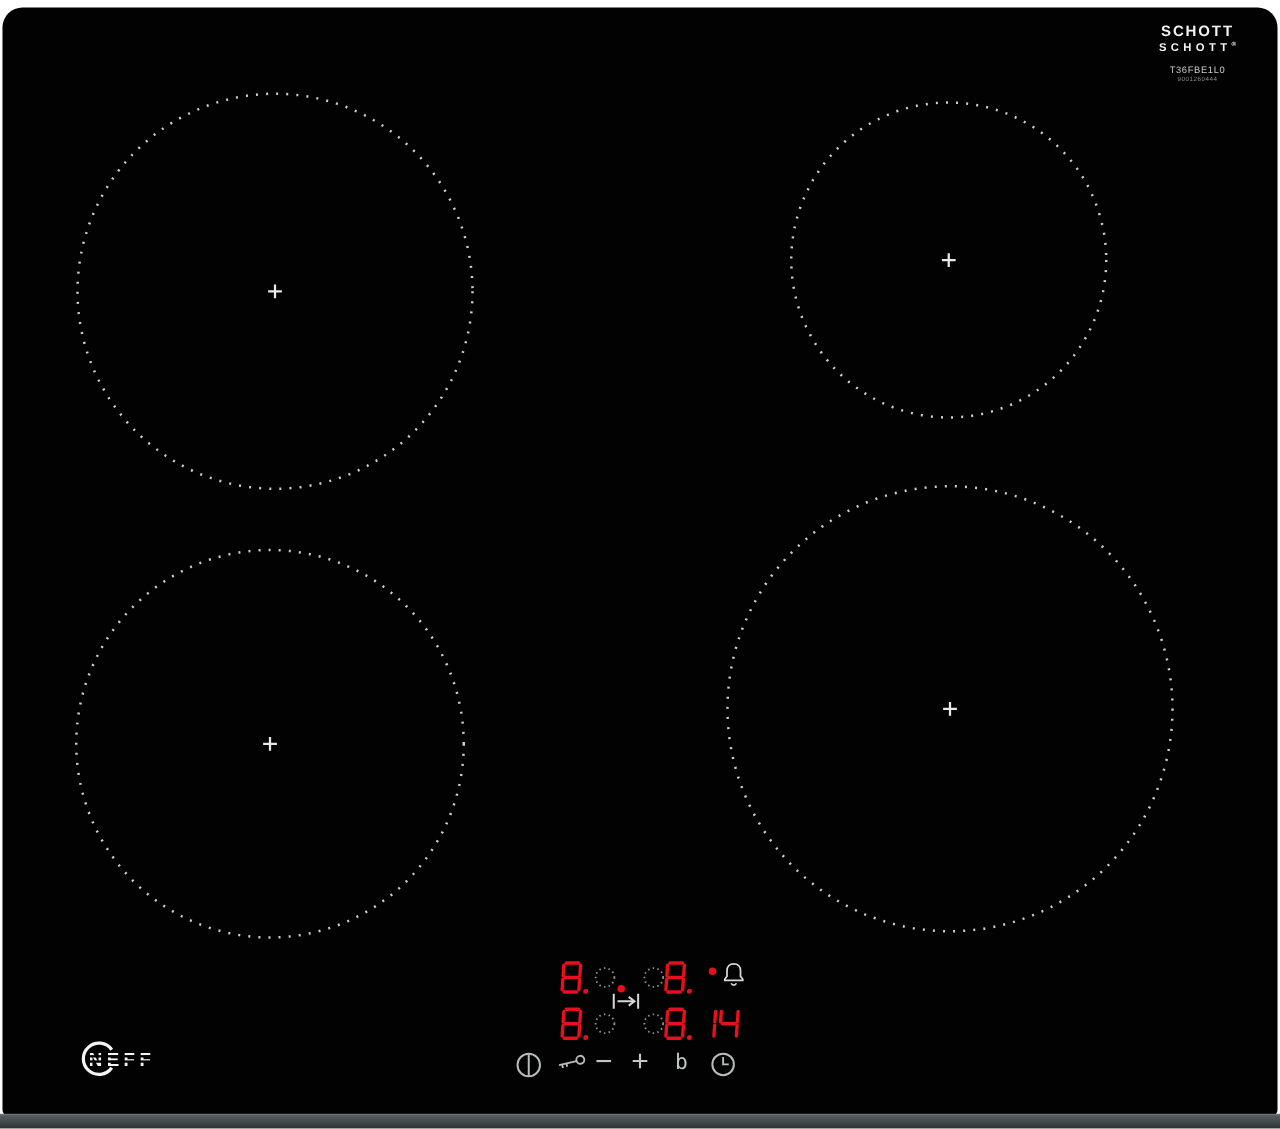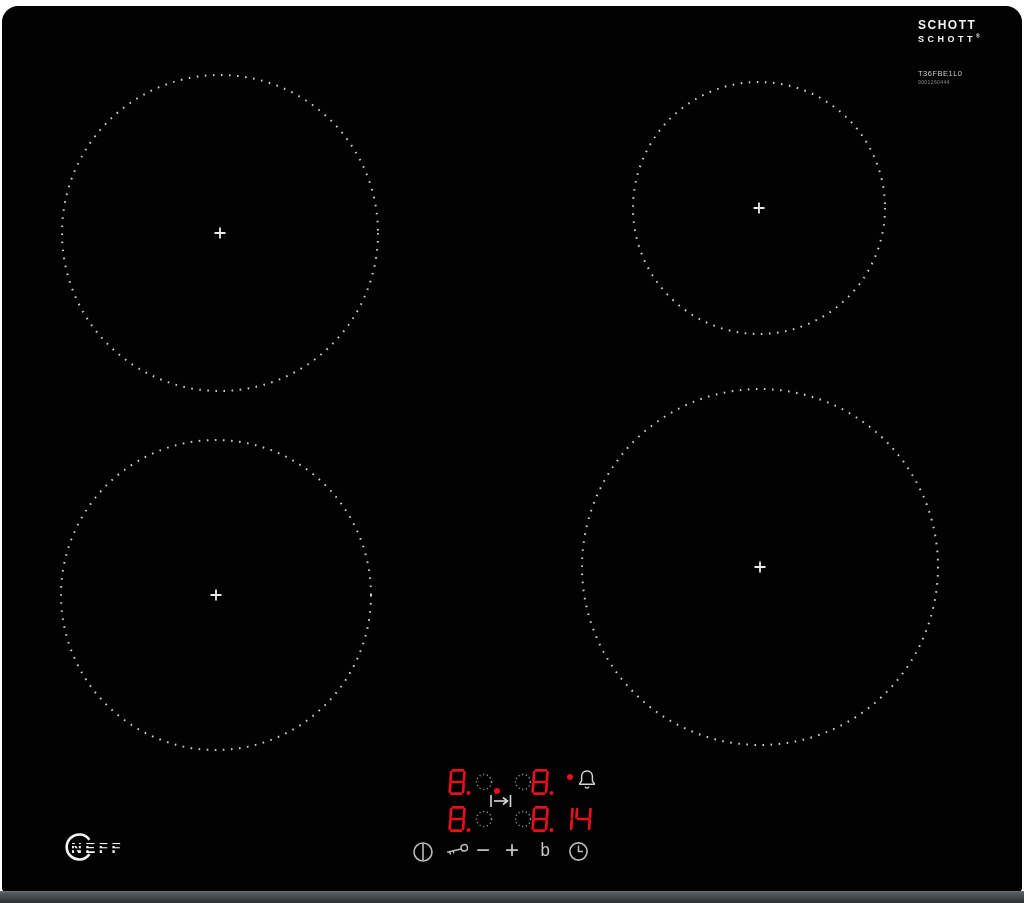--- a/index.html
+++ b/index.html
@@ -4,25 +4,25 @@
 <style>
   html,body{margin:0;padding:0;background:#ffffff;}
   body{font-family:"Liberation Sans", sans-serif;}
   #stage{position:relative;width:1024px;height:903px;background:#ffffff;overflow:hidden;}
   .glass{position:absolute;left:2px;top:6px;right:2px;bottom:10px;background:#020202;
          border-radius:16px 16px 5px 5px;}
   .front-strip{position:absolute;left:0;right:0;bottom:0;height:11px;
          background:linear-gradient(#5a5f61,#2b3032);border-top:1px solid #6d7274;}
   .overlay{position:absolute;left:0;top:0;}
   
-  .schott{position:absolute;left:918px;top:18px;width:80px;text-align:left;color:#f2f2f2;}
+  .schott{position:absolute;left:918px;top:18px;width:80px;text-align:center;color:#f2f2f2;}
   .schott .l1{font-size:12px;font-weight:bold;letter-spacing:1.5px;}
   .schott .l2{font-size:9px;font-weight:bold;letter-spacing:3.5px;margin-top:1px;}
   .schott .l2 sup{font-size:5px;letter-spacing:0;}
-  .schott .model{font-size:7.5px;color:#c9c9c9;letter-spacing:0.5px;margin-top:25px;}
+  .schott .model{font-size:7.5px;color:#c9c9c9;letter-spacing:0.5px;margin-top:8px;}
   .schott .part{font-size:5px;color:#8d8d8d;letter-spacing:0.4px;margin-top:1px;}
   
   .seg{position:absolute;}
   .mini-circle{position:absolute;}
   .red-dot{position:absolute;width:6px;height:6px;border-radius:50%;background:#e8101c;}
   .ctl-text{position:absolute;color:#c2c5c5;}
   .ctl-minus{font-size:24px;left:476px;top:836px;}
   .ctl-plus{font-size:24px;left:505px;top:836px;}
   .ctl-b{font-size:17px;left:540px;top:840px;font-family:"DejaVu Sans Mono",monospace;}
 </style>

